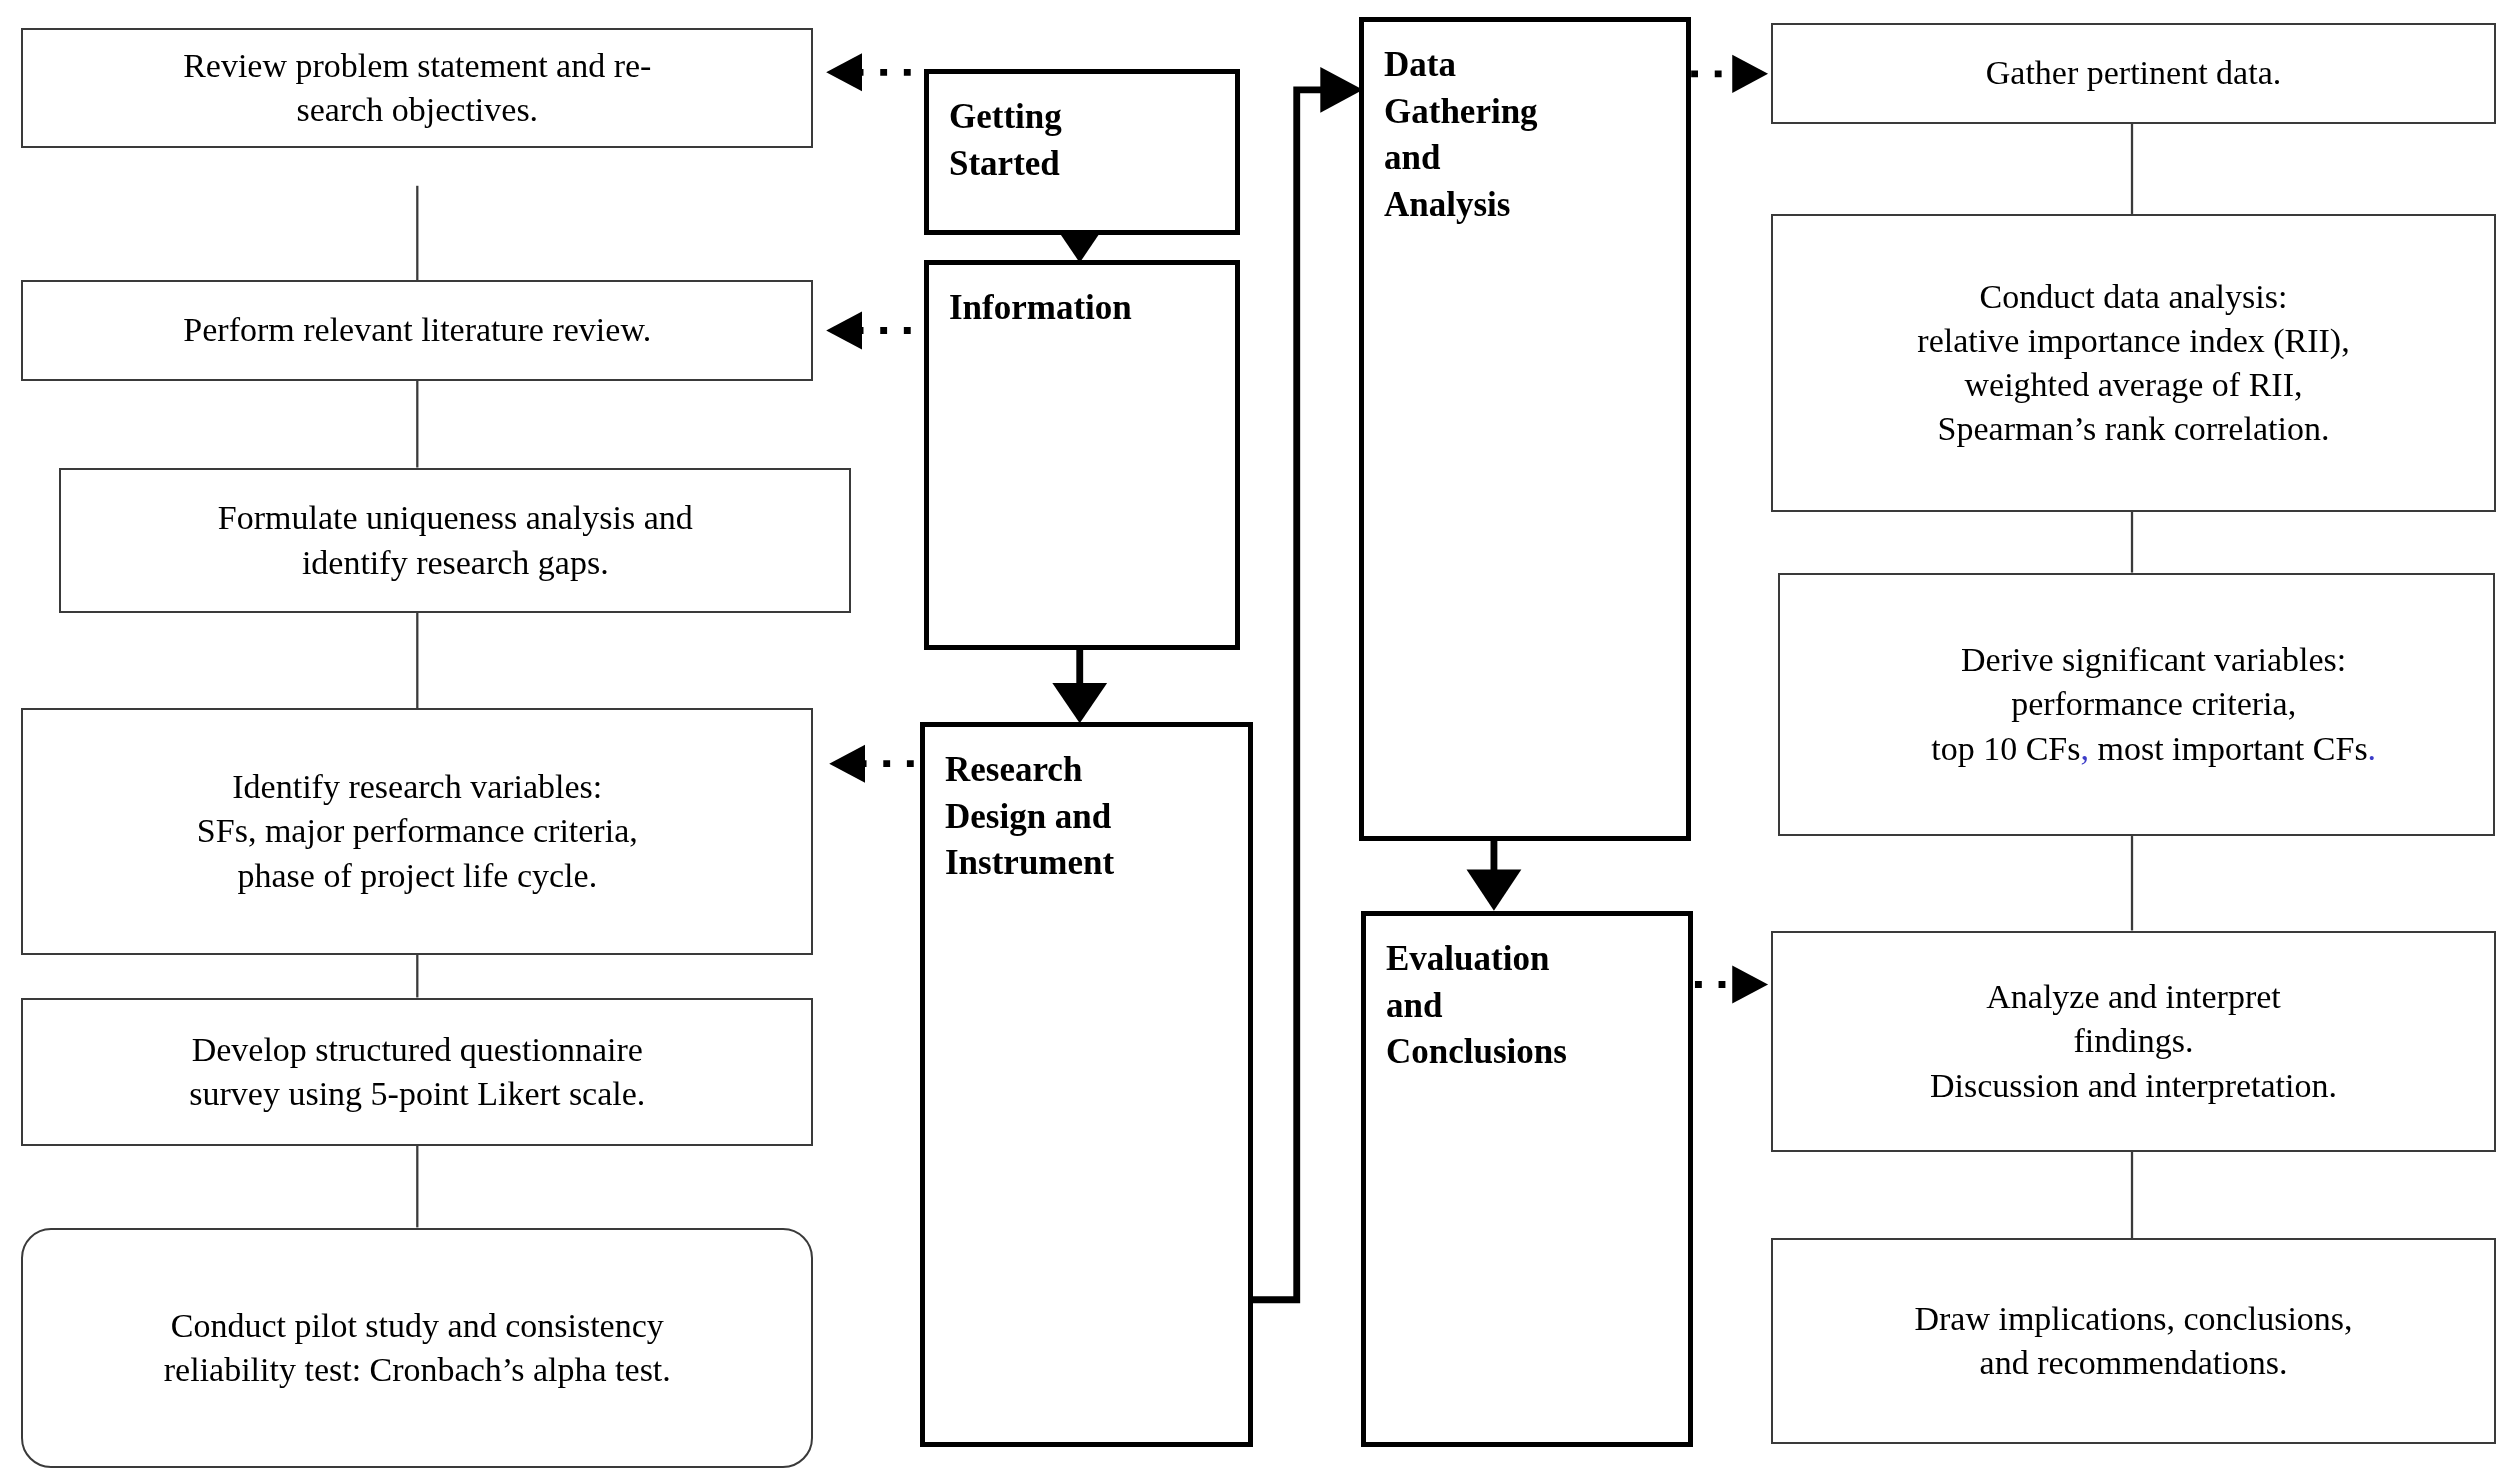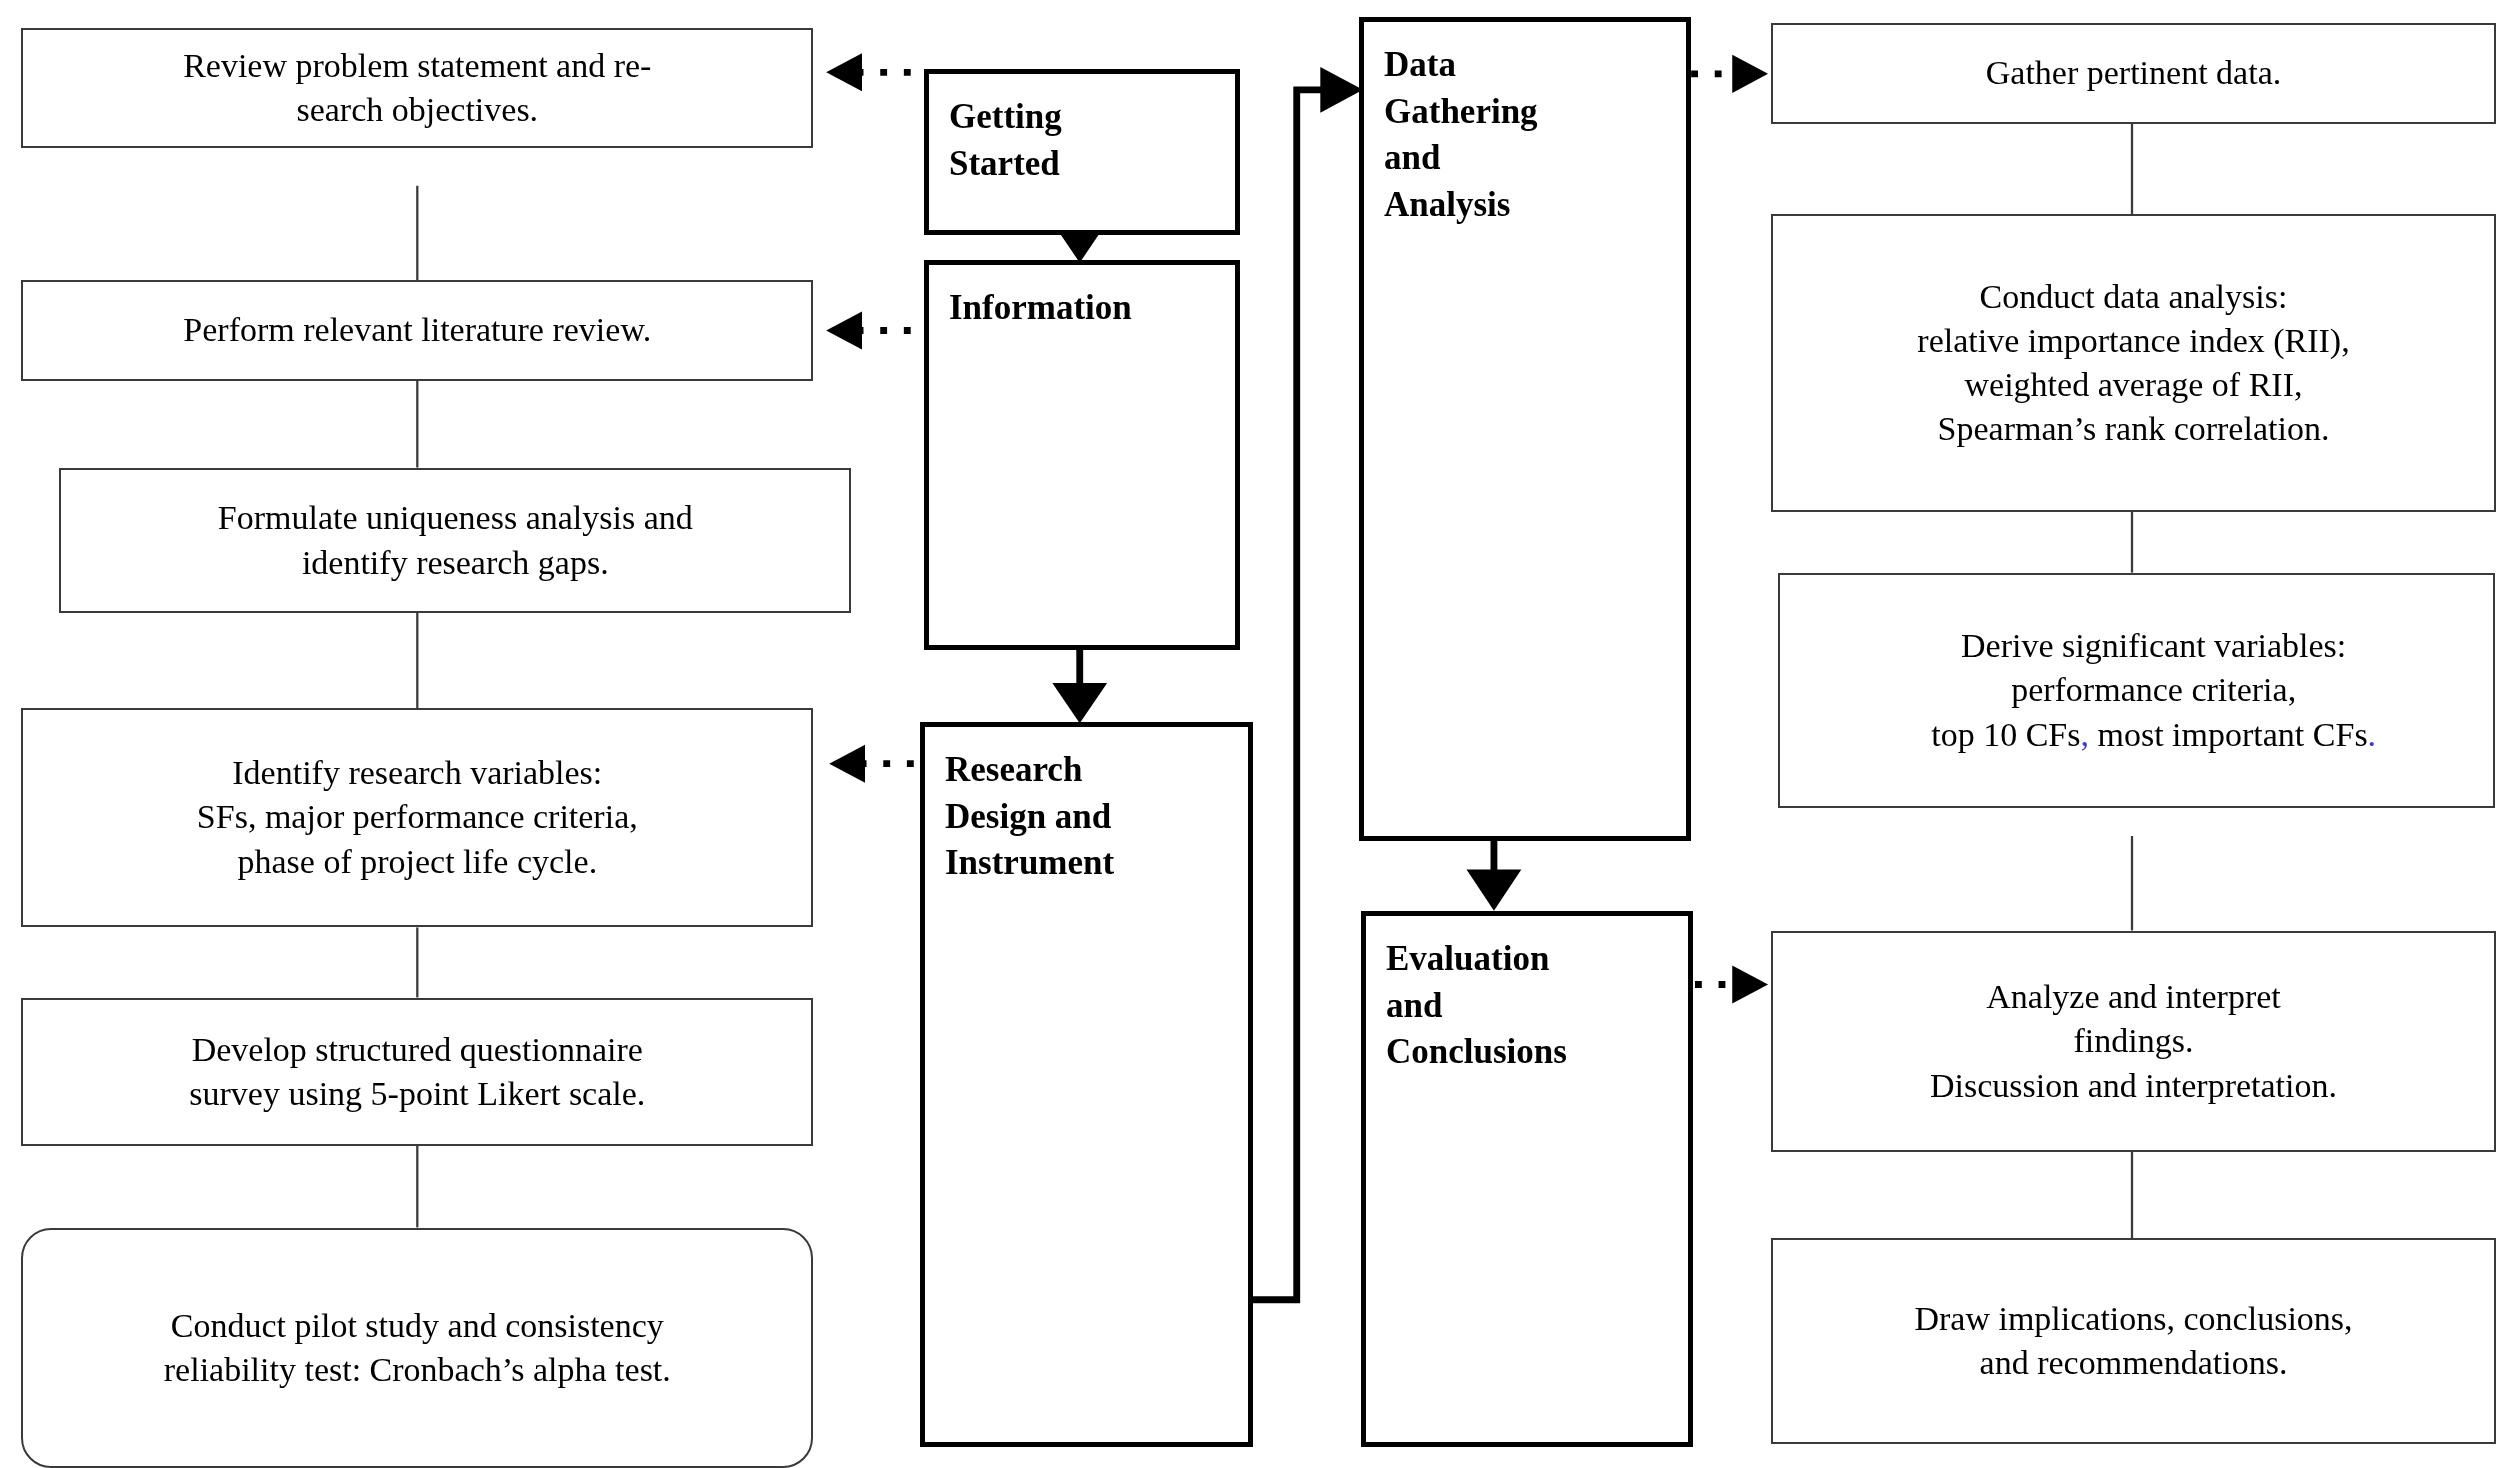--- a/index.html
+++ b/index.html
@@ -106,21 +106,21 @@
 
   <div class="node task" style="left:21.3px;  top:280px;  width:792px; height:101px;">
     <span class="txt">Perform relevant literature review.</span>
   </div>
 
   <div class="node task" style="left:21.3px;  top:468px;  width:792px; height:145px;margin-left:38px;">
     <span class="txt">Formulate uniqueness analysis and
 identify research gaps.</span>
   </div>
 
-  <div class="node task" style="left:21.3px;  top:708px;  width:792px; height:219px;font-family:Liberation Serif, serif;">
+  <div class="node task" style="left:21.3px;  top:708px;  width:792px; height:247px;font-family:Liberation Serif, serif;">
     <span class="txt">Identify research variables:
 SFs, major performance criteria,
 phase of project life cycle.</span>
   </div>
 
   <div class="node task" style="left:21.3px;  top:998px; width:792px; height:148px;">
     <span class="txt">Develop structured questionnaire
 survey using 5-point Likert scale.</span>
   </div>
 
@@ -161,21 +161,21 @@
     <span class="txt">Gather pertinent data.</span>
   </div>
 
   <div class="node task" style="left:1771px; top:214px;  width:725px; height:298px;">
     <span class="txt">Conduct data analysis:
 relative importance index (RII),
 weighted average of RII,
 Spearman’s rank correlation.</span>
   </div>
 
-  <div class="node task" style="left:1778px; top:573px;  width:717px; height:235px;padding-left:48px;">
+  <div class="node task" style="left:1778px; top:573px;  width:717px; height:263px;padding-left:48px;">
     <span class="txt"><span>Derive significant variables:
 performance criteria,
 top 10 CFs</span><span class="hl">,</span><span> most important CFs</span><span class="hl">.</span></span>
   </div>
 
   <div class="node task" style="left:1771px; top:931px; width:725px; height:221px;">
     <span class="txt">Analyze and interpret
 findings.
 Discussion and interpretation.</span>
   </div>

